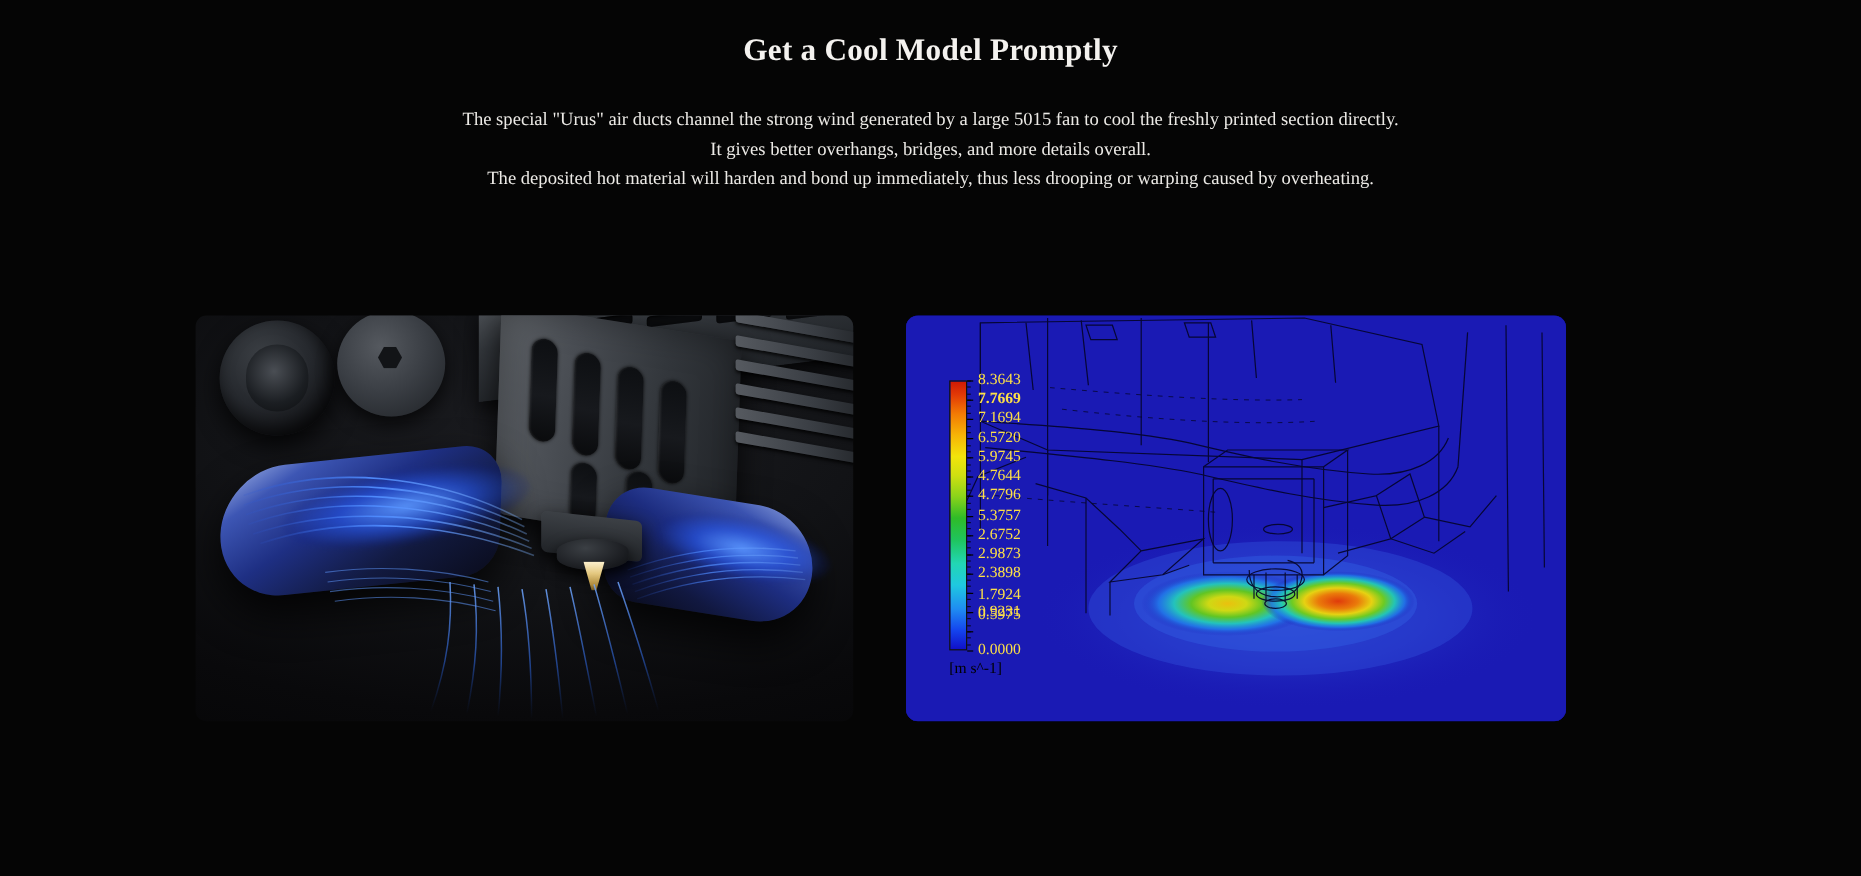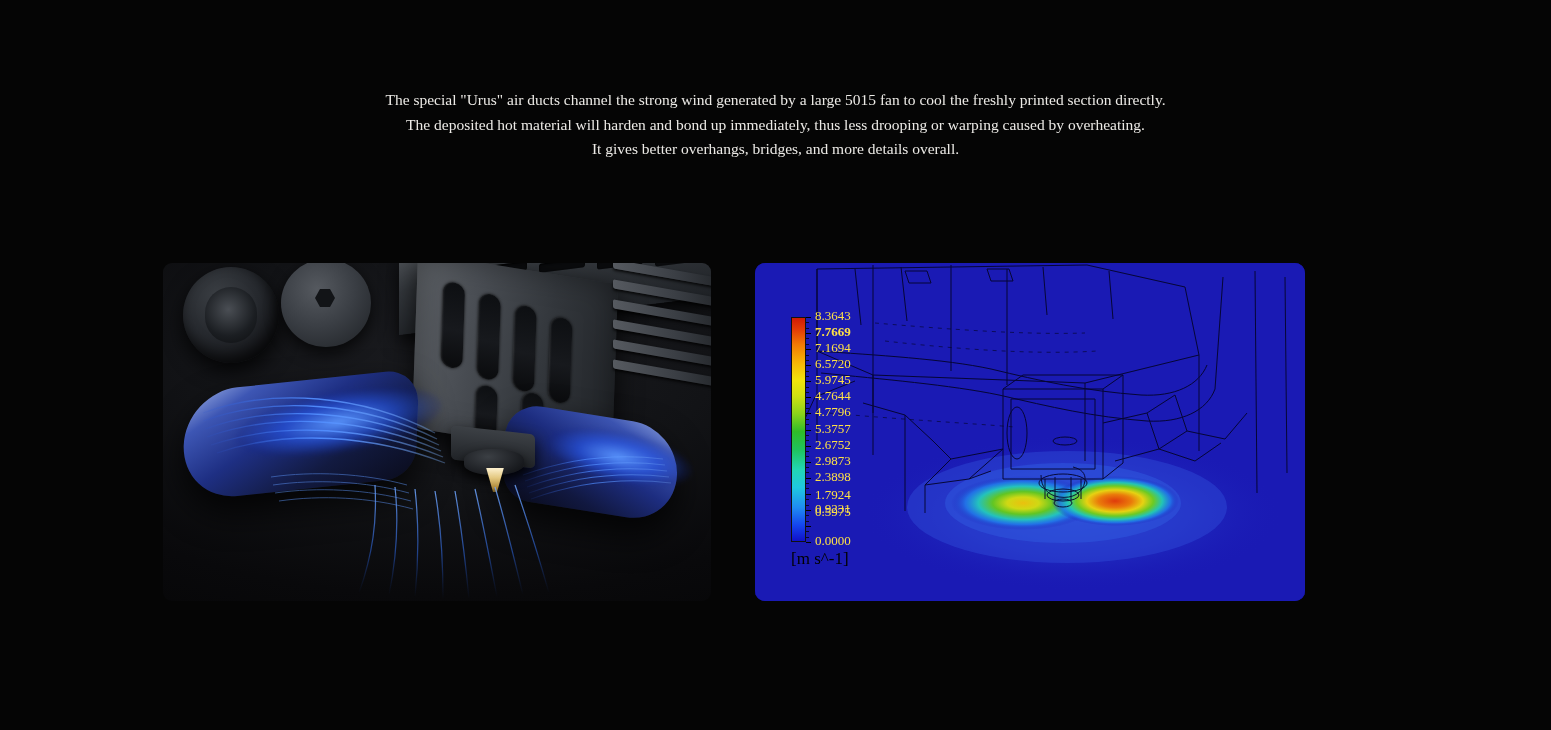--- a/index.html
+++ b/index.html
@@ -173,34 +173,35 @@
       #cfe011 65%, #f2e40b 72%, #f7b406 80%, #f27a04 88%, #e23a06 95%, #cf1a05 100%);
   }
   .legend-ticks{ position:absolute; left:15px; top:0; width:6px; height:225px; }
   .legend-ticks i{ position:absolute; left:0; width:5px; height:1px; background:#000; }
   .legend-labels{ position:absolute; left:24px; top:-9px; width:96px; }
   .legend-labels span{
     position:absolute; left:0; font-size:13px; color:#fde047;
     font-family:"Liberation Serif","DejaVu Serif",serif; white-space:nowrap;
   }
   .legend-unit{
-    position:absolute; left:0; top:232px; font-size:17px; color:#000;
+    position:absolute; left:0; top:232px; font-size:13px; color:#000;
     font-family:"Liberation Serif","DejaVu Serif",serif; white-space:nowrap;
   }
 </style>
 </head>
 <body>
 
 <div class="page">
 
+  <div class="headline">Get a Cool Model Promptly</div>
 
   <div class="subcopy">
     <p>The special "Urus" air ducts channel the strong wind generated by a large 5015 fan to cool the freshly printed section directly.</p>
+    <p>It gives better overhangs, bridges, and more details overall.</p>
     <p>The deposited hot material will harden and bond up immediately, thus less drooping or warping caused by overheating.</p>
-    <p>It gives better overhangs, bridges, and more details overall.</p>
   </div>
 
   <div class="panels">
 
     <div class="render-panel">
       <div class="stage">
 
         <div class="rail">
           <div class="rail-slot" style="left:24px;  top:16px; width:46px; height:9px;"></div>
           <div class="rail-slot" style="left:82px;  top:20px; width:46px; height:9px;"></div>

